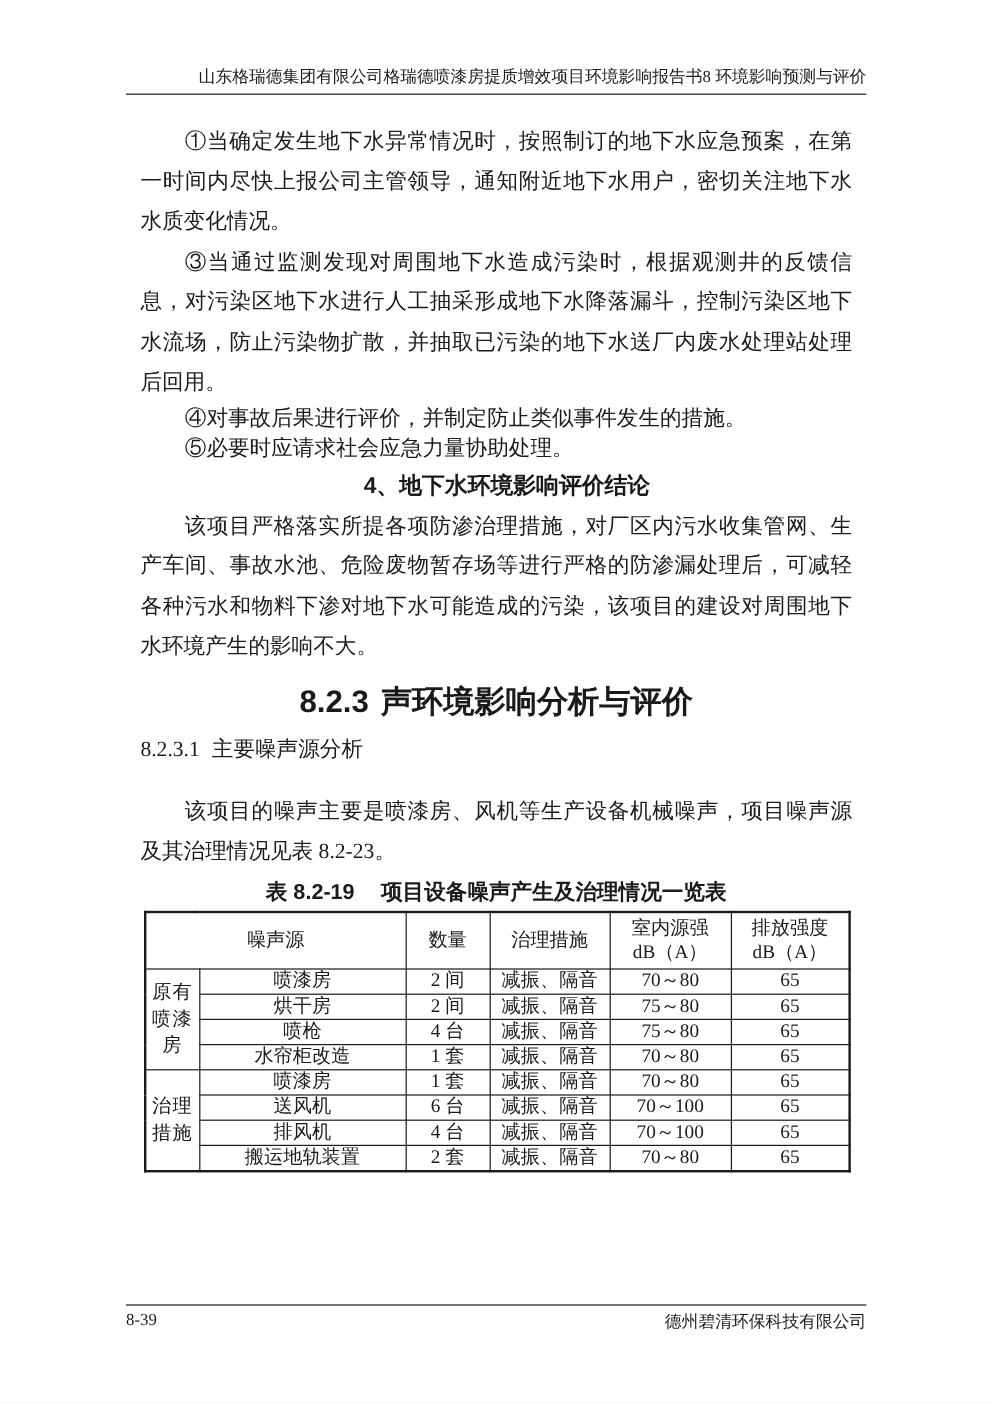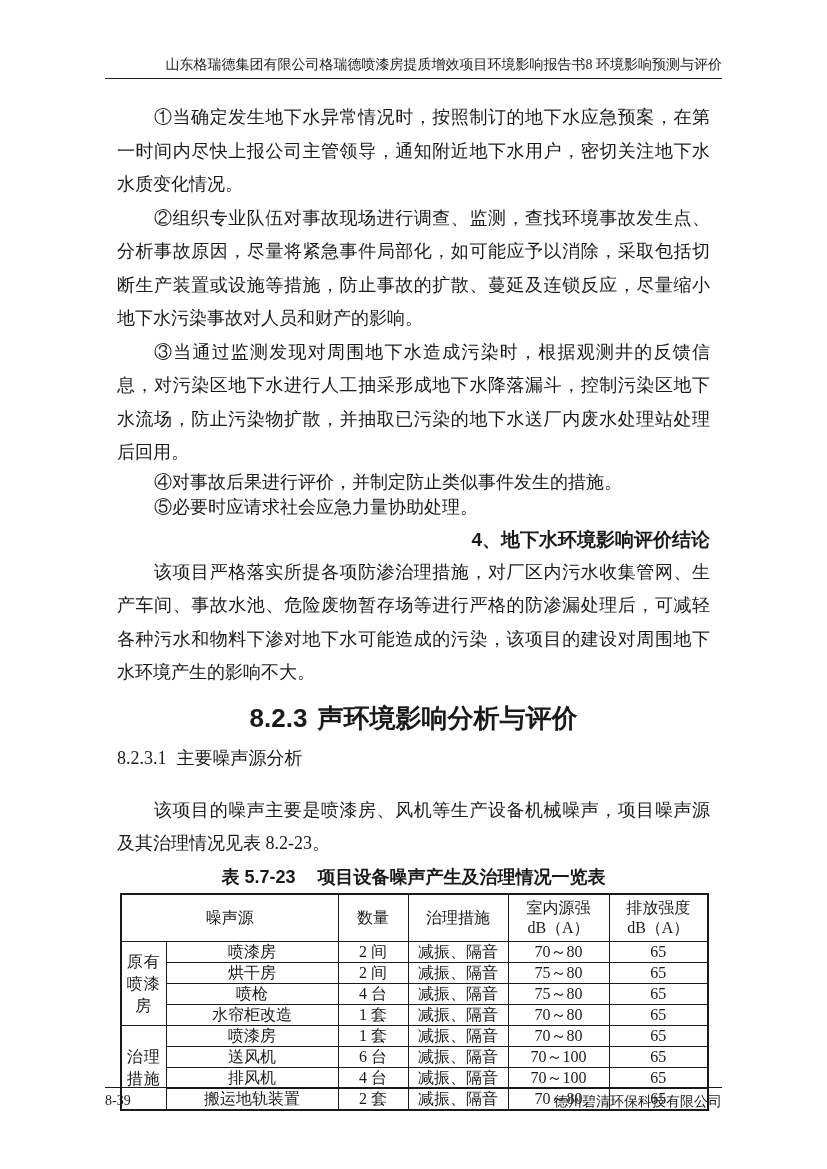--- a/index.html
+++ b/index.html
@@ -61,21 +61,21 @@
     text-justify: inter-ideograph;
   }
   p.para { text-indent: 37px; }
   p.tight { line-height: 25px; }
   .h-groundwater {
     font-family: "Liberation Sans", "DejaVu Sans", sans-serif;
     font-weight: bold;
     font-size: 19px;
     line-height: 30px;
     margin: 5px 0 1px 18px;
-    text-align: right;
+    text-align: center;
   }
   .h-section {
     font-family: "Liberation Sans", "DejaVu Sans", sans-serif;
     font-weight: bold;
     font-size: 26px;
     line-height: 30px;
     margin-top: 13px;
     text-align: center;
   }
   .h-subsection {
@@ -127,41 +127,40 @@
 
 <div class="page">
 
   <div class="page-header">
     <span>山东格瑞德集团有限公司格瑞德喷漆房提质增效项目环境影响报告书</span>
     <span>8 环境影响预测与评价</span>
   </div>
 
   <div class="doc-body">
     <p class="para">①当确定发生地下水异常情况时，按照制订的地下水应急预案，在第一时间内尽快上报公司主管领导，通知附近地下水用户，密切关注地下水水质变化情况。</p>
-    <p class="para">②组织专业队伍对事故现场进行调查、监测，查找环境事故发生点、分析事故原因，尽量将紧急事件局部化，如可能应予以消除，采取包括切断生产装置或设施等措施，防止事故的扩散、蔓延及连锁反应，尽量缩小地下水污染事故对人员和财产的影响。</p>
     <p class="para">③当通过监测发现对周围地下水造成污染时，根据观测井的反馈信息，对污染区地下水进行人工抽采形成地下水降落漏斗，控制污染区地下水流场，防止污染物扩散，并抽取已污染的地下水送厂内废水处理站处理后回用。</p>
     <p class="para tight">④对事故后果进行评价，并制定防止类似事件发生的措施。</p>
     <p class="para tight">⑤必要时应请求社会应急力量协助处理。</p>
 
     <div class="h-groundwater">4、地下水环境影响评价结论</div>
 
     <p class="para">该项目严格落实所提各项防渗治理措施，对厂区内污水收集管网、生产车间、事故水池、危险废物暂存场等进行严格的防渗漏处理后，可减轻各种污水和物料下渗对地下水可能造成的污染，该项目的建设对周围地下水环境产生的影响不大。</p>
 
     <div class="h-section">
       <span class="sec-num">8.2.3</span><span>声环境影响分析与评价</span>
     </div>
 
     <div class="h-subsection">
       <span class="sec-num">8.2.3.1</span><span>主要噪声源分析</span>
     </div>
 
     <p class="intro">该项目的噪声主要是喷漆房、风机等生产设备机械噪声，项目噪声源及其治理情况见表 8.2-23。</p>
 
     <div class="table-title">
-      <span class="tbl-label">表 5.7-23</span><span>项目设备噪声产生及治理情况一览表</span>
+      <span class="tbl-label">表 8.2-19</span><span>项目设备噪声产生及治理情况一览表</span>
     </div>
 
     <table class="noise-table">
       <colgroup>
         <col style="width:45px">
           <col style="width:172px">
           <col style="width:70px">
         <col style="width:100px">
           <col style="width:101px">
           <col style="width:99px">

